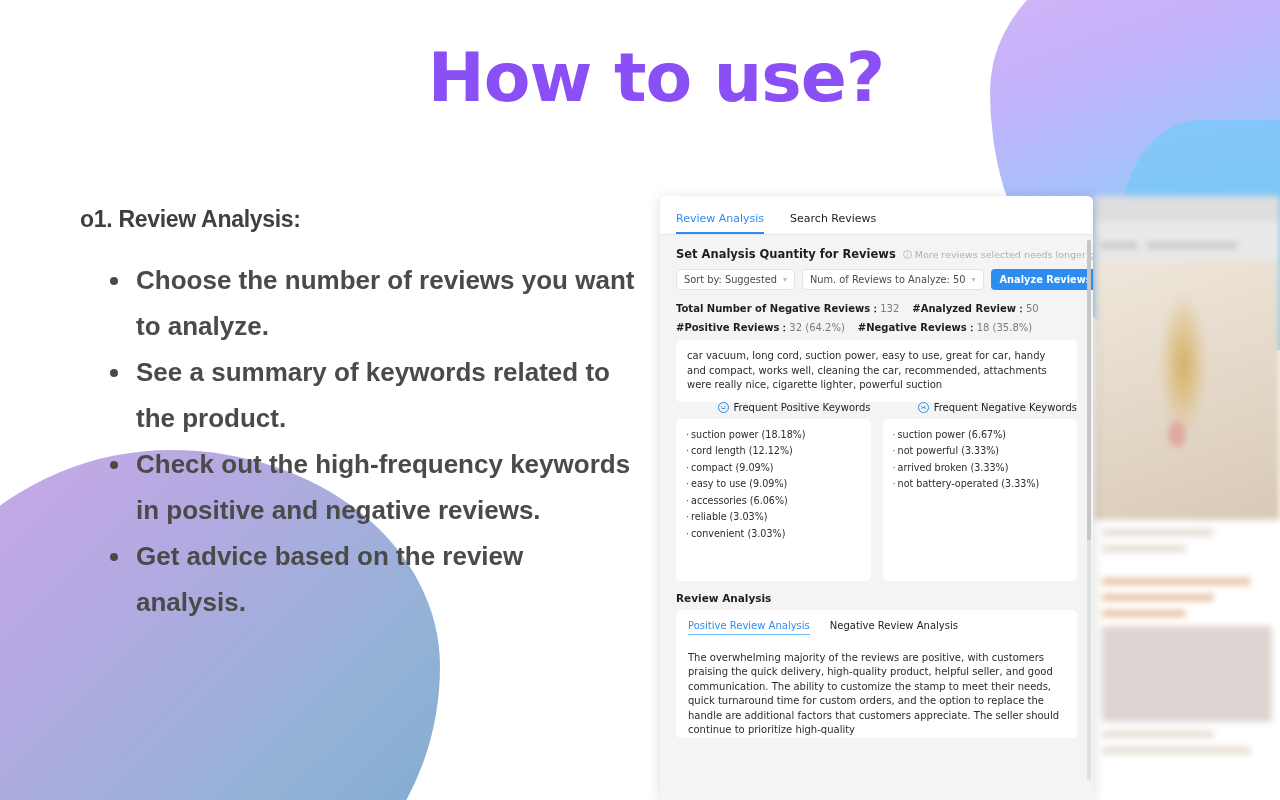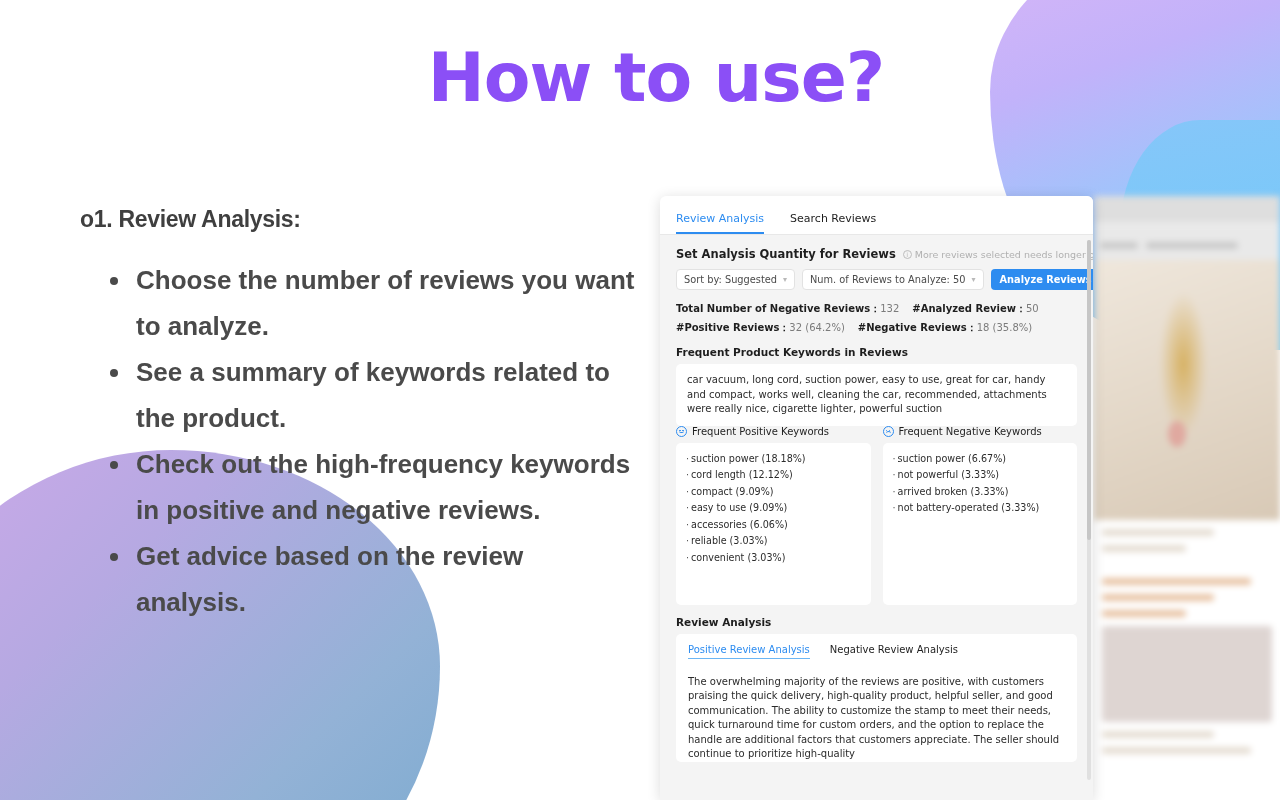--- a/index.html
+++ b/index.html
@@ -135,21 +135,21 @@
 
   .sec-title { font-size: 10.5px; font-weight: 700; color: #1e1e1e; margin: 11px 0 6px; }
 
   #product-kw-box {
     background: #fff; border-radius: 5px; padding: 9px 11px;
     font-size: 10px; line-height: 14.5px; color: #2b2b2b;
   }
 
   #kw-cols { display: flex; gap: 12px; }
   .kw-col { flex: 1; }
-  .kw-col-head { display: flex; align-items: center; gap: 5px; font-size: 10px; color:#1e1e1e; margin-bottom: 6px;}
+  .kw-col-head { display: flex; align-items: center; gap: 5px; font-size: 10px; color:#1e1e1e; margin-bottom: 6px; justify-content: flex-end;}
   .face { width: 11px; height: 11px; border-radius: 50%; border: 1.2px solid #2d8cf0; position: relative; flex: none; }
   .face::before, .face::after { content:""; position:absolute; width:1.4px; height:1.4px; background:#2d8cf0; border-radius:50%; top:3px;}
   .face::before { left:2.4px; } .face::after { right:2.4px; }
   .face .mouth { position:absolute; left:2.2px; bottom:2.2px; width:5px; height:2.6px;
                  border-bottom:1.2px solid #2d8cf0; border-radius:0 0 5px 5px; }
   .face.sad .mouth { bottom:1.6px; border-bottom:none; border-top:1.2px solid #2d8cf0; border-radius:5px 5px 0 0; }
   .kw-panel {
     background: #fff; border-radius: 5px; padding: 8px 10px; height: 162px;
   }
   .kw-item { font-size: 9.6px; color: #2b2b2b; line-height: 16.5px; white-space: nowrap; }
@@ -238,21 +238,20 @@
         <button id="analyze-btn">Analyze Reviews</button>
       </div>
 
       <div class="stats-line">
         <span class="lbl">Total Number of Negative Reviews：</span><span class="val">132</span><span class="stats-gap"></span><span class="lbl">#Analyzed Review：</span><span class="val">50</span>
       </div>
       <div class="stats-line">
         <span class="lbl">#Positive Reviews：</span><span class="val">32 (64.2%)</span><span class="stats-gap"></span><span class="lbl">#Negative Reviews：</span><span class="val">18 (35.8%)</span>
       </div>
 
-      <div class="sec-title">Frequent Product Keywords in Reviews</div>
       <div id="product-kw-box">car vacuum, long cord, suction power, easy to use, great for car, handy and compact, works well, cleaning the car, recommended, attachments were really nice, cigarette lighter, powerful suction</div>
 
 
       <div id="kw-cols">
         <div class="kw-col">
           <div class="kw-col-head">
             <span class="face">
                 <span class="mouth"></span>
               </span>
             <span>Frequent Positive Keywords</span>

